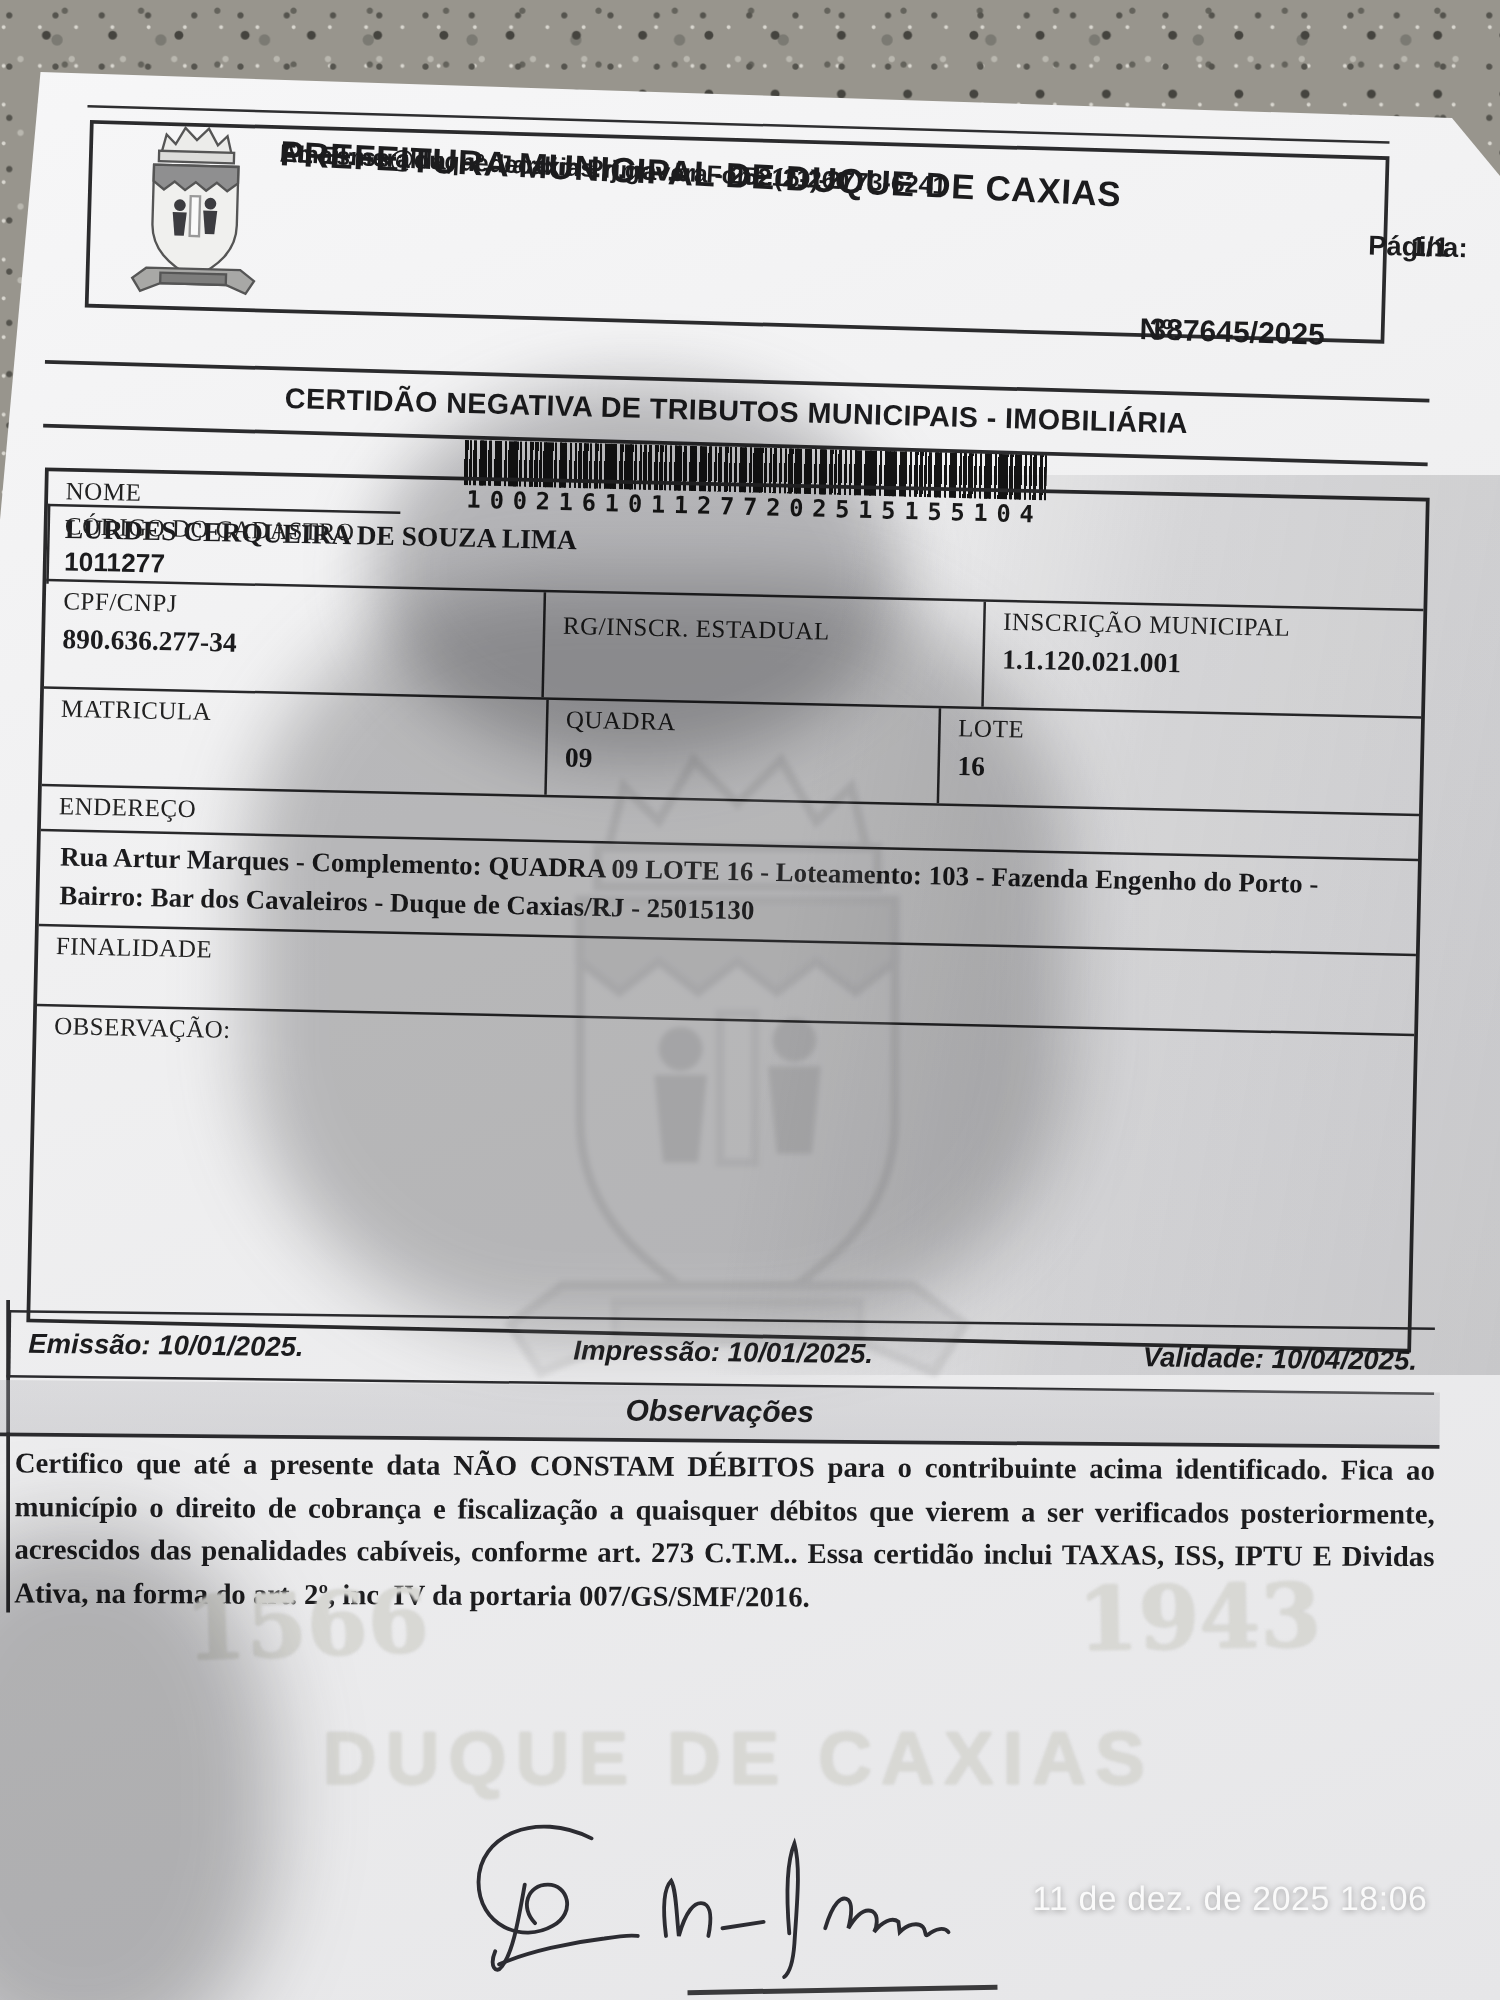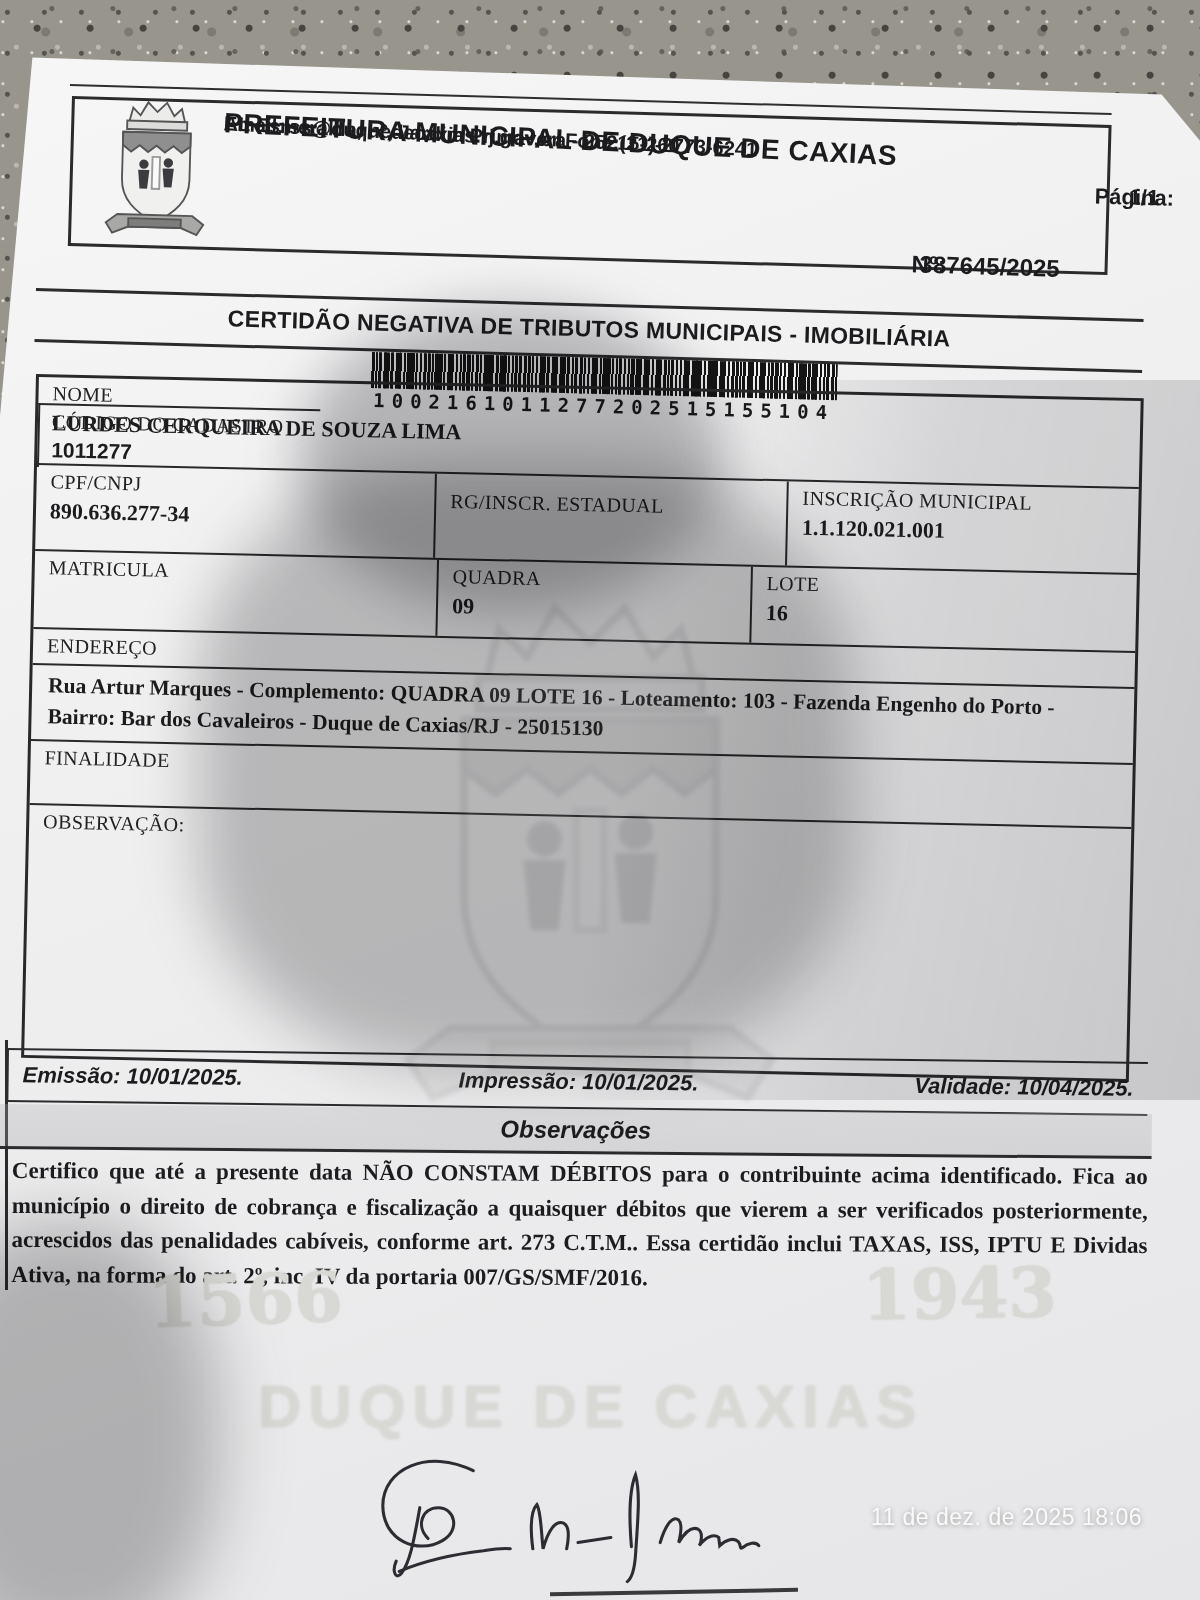--- a/index.html
+++ b/index.html
@@ -122,21 +122,21 @@
   .sh-head{left:298px;top:306px;width:424px;height:304px;border-radius:50%;
     background:rgba(60,60,66,.33);filter:blur(26px);}
   .sh-body{left:198px;top:462px;width:656px;height:606px;border-radius:38%;
     background:rgba(60,60,66,.31);filter:blur(30px);}
   .sh-right{left:0;top:380px;width:1200px;height:720px;
     background:linear-gradient(100deg,transparent 52%,rgba(92,92,98,.17) 72%,rgba(92,92,98,.23) 100%);}
   .sh-corner{left:-90px;top:1222px;width:310px;height:430px;border-radius:45%;
     background:rgba(55,55,60,.32);filter:blur(34px);}
 
   
-  .timestamp{position:absolute;right:58px;top:1504px;font-size:23px;color:#fafafa;
+  .timestamp{position:absolute;right:58px;top:1504px;font-size:27px;color:#fafafa;
     text-shadow:0 1px 5px rgba(0,0,0,.35);letter-spacing:.5px;z-index:9;}
 </style>
 </head>
 <body>
 
 <svg width="0" height="0" style="position:absolute">
   <defs>
     <g id="crest-shape">
       <g stroke="#555" stroke-width="2" fill="#ececea">
         <path d="M30,34 L34,18 L42,26 L50,12 L60,22 L70,12 L78,26 L86,18 L90,34 Z"></path>

